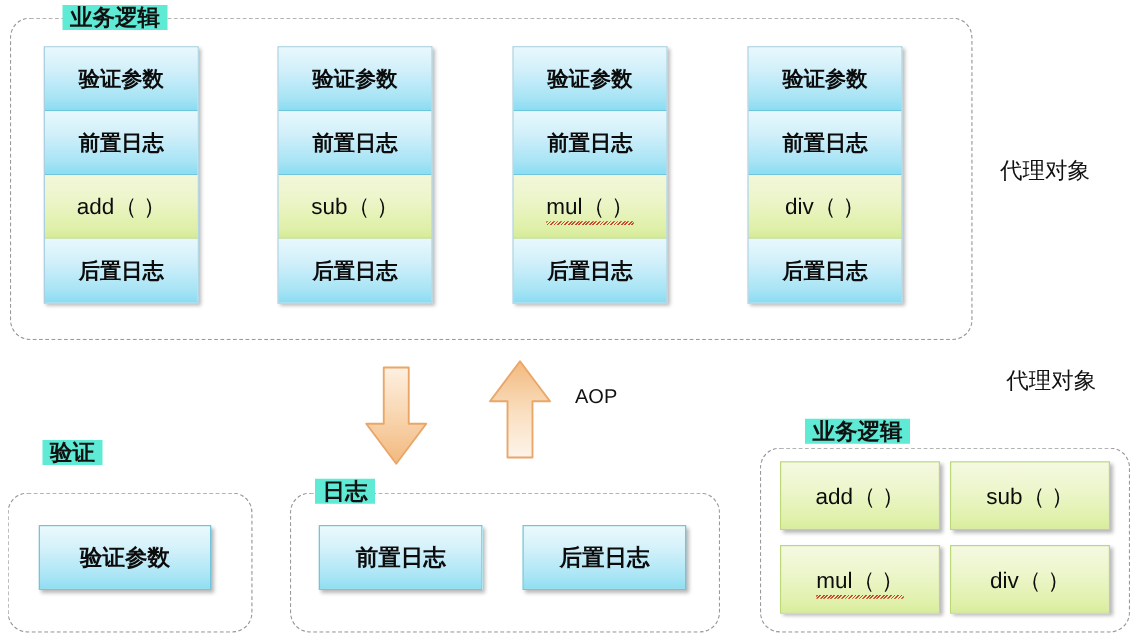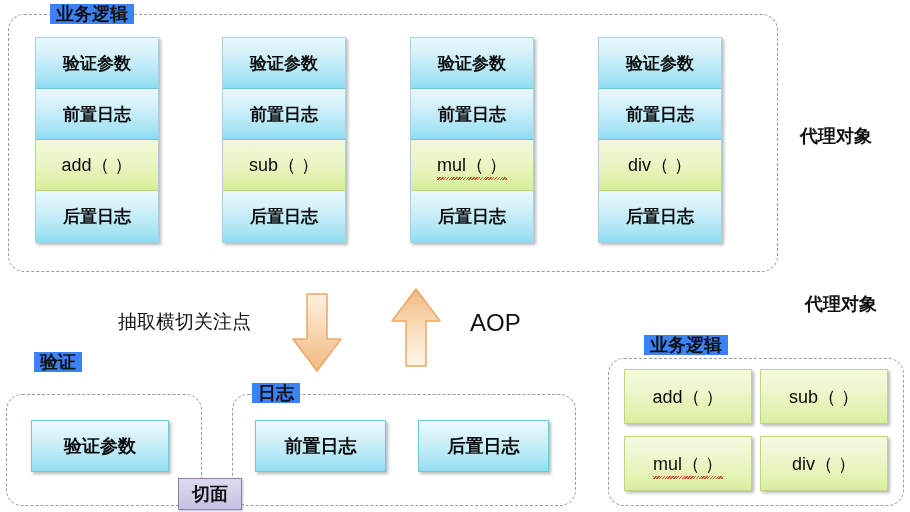--- a/index.html
+++ b/index.html
@@ -25,29 +25,29 @@
     border: 1.5px dashed #9a9a9a;
     border-radius: 16px;
     box-sizing: border-box;
     background: transparent;
   }
   .group-label {
     position: absolute;
     font-size: 18px;
     font-weight: bold;
     color: #111111;
-    background: #3b82f6;
+    background: #5eead4;
     padding: 0 6px;
     white-space: nowrap;
     line-height: 20px;
   }
   .free-label {
     position: absolute;
     font-size: 18px;
-    font-weight: bold;
+    font-weight: normal;
     color: #111111;
     white-space: nowrap;
   }
   .plain-label {
     position: absolute;
     font-size: 18px;
     color: #111111;
     white-space: nowrap;
   }
 
@@ -183,21 +183,20 @@
 
   <div class="col" style="left:598px; top:37px;">
     <div class="cell blue">验证参数</div>
     <div class="cell blue">前置日志</div>
     <div class="cell green">
       <span>div（ ）</span>
     </div>
     <div class="cell blue">后置日志</div>
   </div>
 
-  <div class="plain-label" style="left:118px; top:309px; font-size:19px;">抽取横切关注点</div>
 
   <svg class="arrow" style="left:289px; top:291px;" width="56" height="85" viewBox="0 0 56 85">
     <defs>
       <linearGradient id="gradDown" x1="0" y1="0" x2="0" y2="1">
         <stop offset="0%" stop-color="#fdf0e1"></stop>
         <stop offset="45%" stop-color="#f9d8b5"></stop>
         <stop offset="100%" stop-color="#f2b97e"></stop>
       </linearGradient>
     </defs>
     <polygon points="18,3 38,3 38,48 52,48 28,80 4,48 18,48" fill="url(#gradDown)" stroke="#eaa667" stroke-width="1.5" stroke-linejoin="round"></polygon>
@@ -207,32 +206,31 @@
     <defs>
       <linearGradient id="gradUp" x1="0" y1="0" x2="0" y2="1">
         <stop offset="0%" stop-color="#f2b97e"></stop>
         <stop offset="55%" stop-color="#fae0c2"></stop>
         <stop offset="100%" stop-color="#fdf4ea"></stop>
       </linearGradient>
     </defs>
     <polygon points="28,3 52,35 38,35 38,80 18,80 18,35 4,35" fill="url(#gradUp)" stroke="#eaa667" stroke-width="1.5" stroke-linejoin="round"></polygon>
   </svg>
 
-  <div class="plain-label" style="left:470px; top:309px; font-size:24px;">AOP</div>
+  <div class="plain-label" style="left:460px; top:309px; font-size:16px;">AOP</div>
 
   <div class="dashed-box" style="left:6px; top:394px; width:196px; height:112px;"></div>
   <div class="group-label" style="left:34px; top:352px;">验证</div>
   <div class="box blue" style="left:31px; top:420px; width:138px; height:52px;">验证参数</div>
 
   <div class="dashed-box" style="left:232px; top:394px; width:344px; height:112px;"></div>
   <div class="group-label" style="left:252px; top:383px;">日志</div>
   <div class="box blue" style="left:255px; top:420px; width:131px; height:52px;">前置日志</div>
   <div class="box blue" style="left:418px; top:420px; width:131px; height:52px;">后置日志</div>
 
-  <div class="badge" style="left:178px; top:478px; width:64px; height:32px;">切面</div>
 
   <div class="free-label" style="left:805px; top:292px;">代理对象</div>
 
   <div class="dashed-box" style="left:608px; top:358px; width:296px; height:148px;"></div>
   <div class="group-label" style="left:644px; top:335px;">业务逻辑</div>
 
   <div class="box green" style="left:624px; top:369px; width:128px; height:55px;">
     <span>add（ ）</span>
   </div>
   <div class="box green" style="left:760px; top:369px; width:128px; height:55px;">

